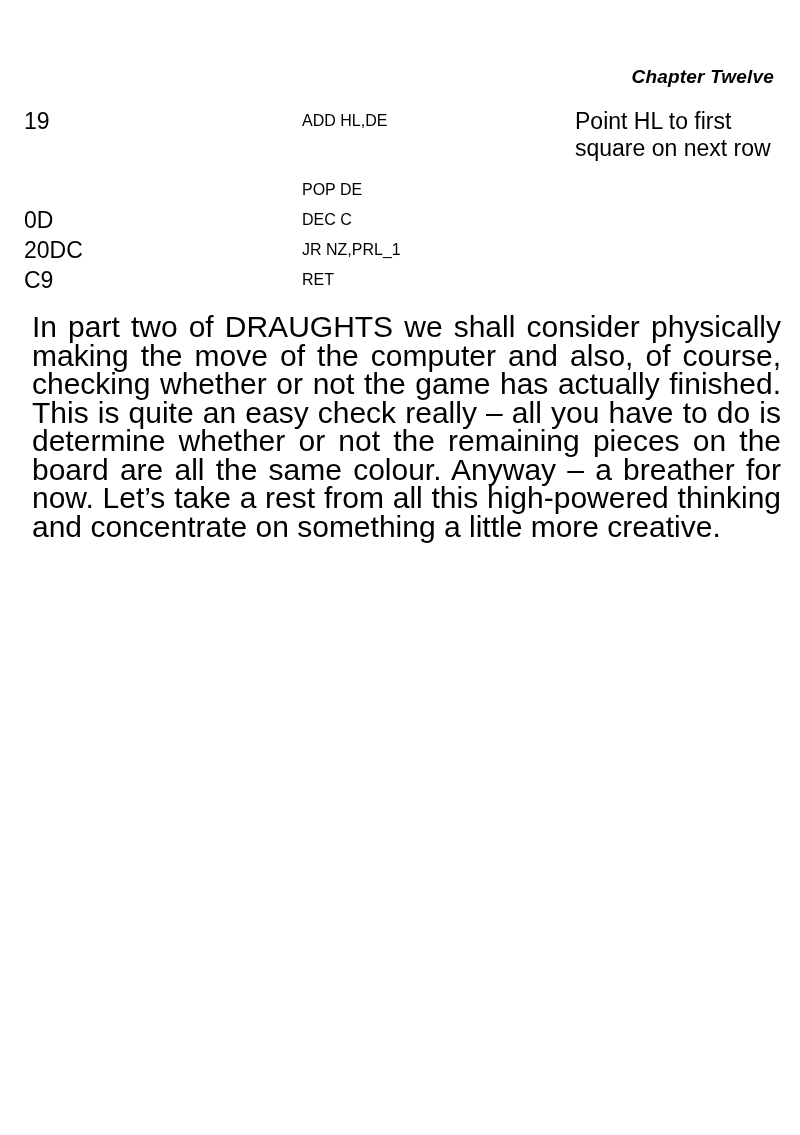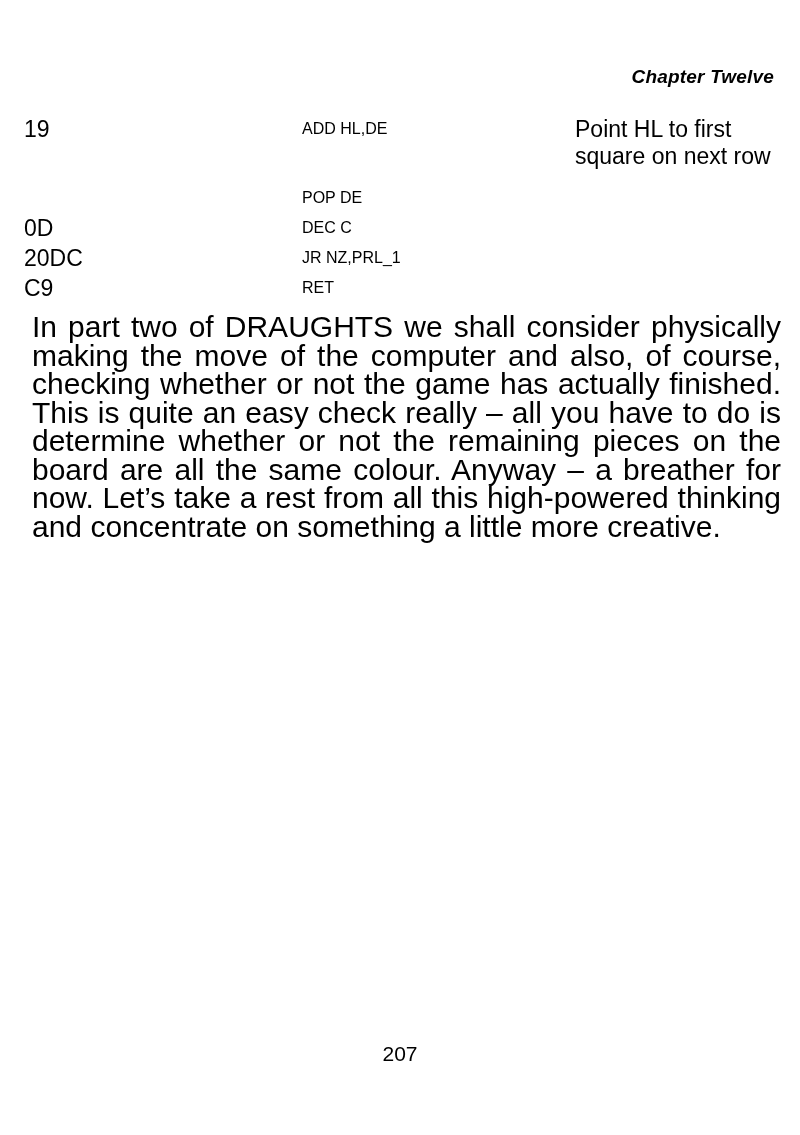--- a/index.html
+++ b/index.html
@@ -31,21 +31,21 @@
     font-style: italic;
     font-size: 19px;
     font-weight: bold;
     letter-spacing: 0.2px;
     text-align: right;
     white-space: nowrap;
   }
   .listing {
     position: absolute;
     left: 24px;
-    top: 116px;
+    top: 108px;
     width: 752px;
     text-decoration: underline;
   }
   .listing-row {
     position: relative;
     min-height: 26px;
   }
   .col-hex {
     position: absolute;
     left: 0;
@@ -126,15 +126,14 @@
     <div class="listing-row" style="height:26px; margin-top:4px;">
       <span class="col-hex">C9</span>
       <span class="col-mnem">RET</span>
       <span class="col-comment"></span>
     </div>
 
   </div>
 
   <p class="body-text">In part two of DRAUGHTS we shall consider physically making the move of the computer and also, of course, checking whether or not the game has actually finished. This is quite an easy check really – all you have to do is determine whether or not the remaining pieces on the board are all the same colour. Anyway – a breather for now. Let’s take a rest from all this high-powered thinking and concentrate on something a little more creative.</p>
 
-  <div class="page-number">207</div>
 
 </div>
 
 </body></html>

